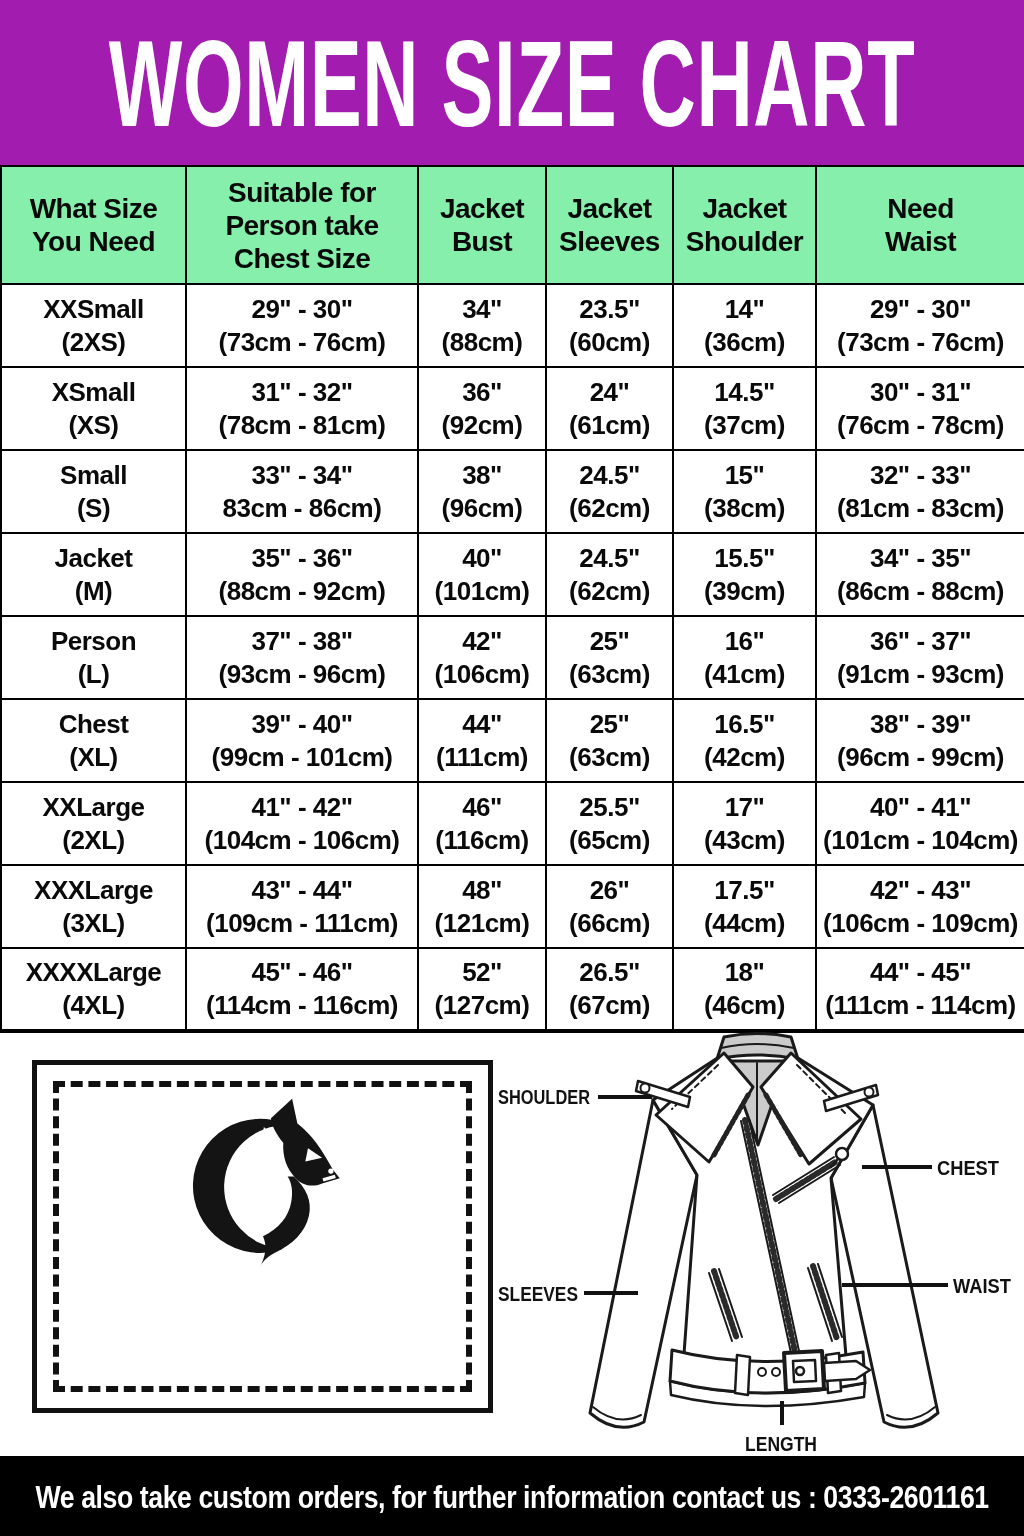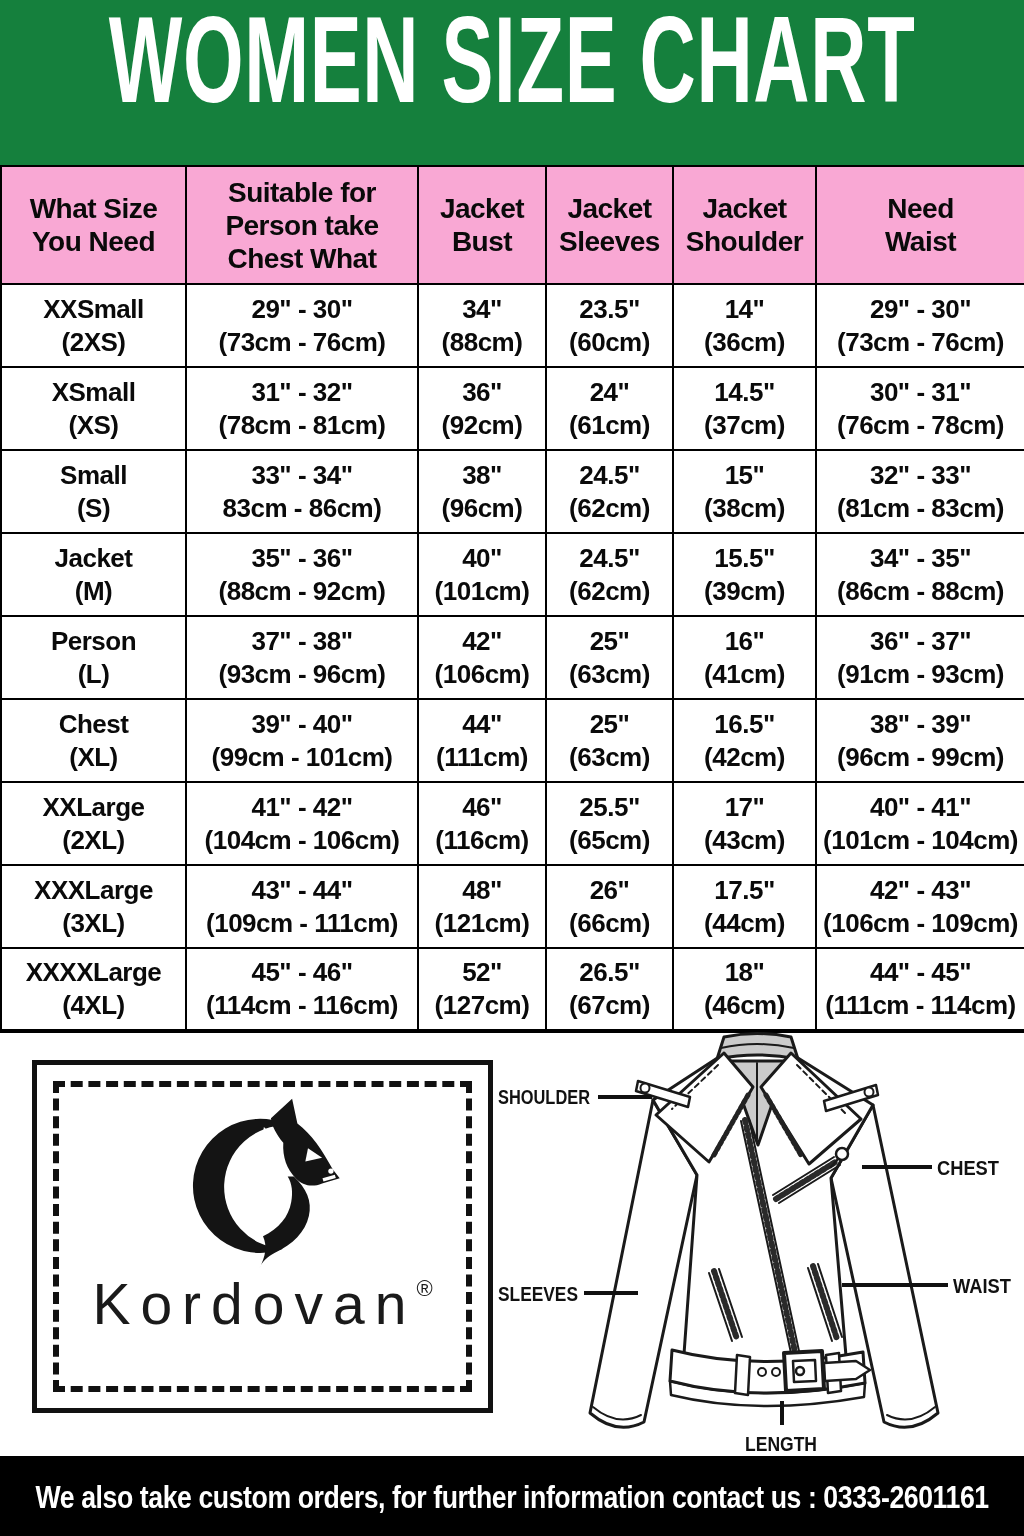--- a/index.html
+++ b/index.html
@@ -5,40 +5,40 @@
   * { box-sizing: border-box; }
   html,body { margin:0; padding:0; }
   body {
     width:1024px; height:1536px;
     background:#ffffff; color:#000;
     font-family:"Liberation Sans", sans-serif;
     overflow:hidden;
   }
   
   .banner {
-    height:165px; background:#15803d;
-    display:flex; align-items:flex-start; justify-content:center;
+    height:165px; background:#a21caf;
+    display:flex; align-items:center; justify-content:center;
     overflow:hidden;
   }
   .banner .title {
     color:#fff; font-weight:700; font-size:118px; line-height:1;
     white-space:nowrap; letter-spacing:1px;
     transform:scale(0.66,1.04);
   }
   
   table.size-chart {
     width:1024px; border-collapse:collapse; table-layout:fixed;
     border:2px solid #000; border-bottom:4px solid #000;
   }
   .size-chart th, .size-chart td {
     border:2px solid #000; padding:0;
     text-align:center; vertical-align:middle;
     font-weight:700; color:#0a0a0a;
   }
-  .size-chart thead tr { height:118px; background:#f9a8d4; }
+  .size-chart thead tr { height:118px; background:#86efac; }
   .size-chart tbody tr { height:83px; background:#fff; }
   .size-chart th div { font-size:28px; line-height:33px; letter-spacing:-0.5px; }
   .size-chart td div { font-size:26px; line-height:33px; letter-spacing:-0.5px; white-space:nowrap; }
   
   .bottom { position:relative; height:423px; background:#fff; }
   .logo-box {
     position:absolute; left:32px; top:27px; width:461px; height:353px;
     border:5px solid #111; background:#fff;
   }
   .logo-dashed {
@@ -82,21 +82,21 @@
   </colgroup>
   <thead>
     <tr>
       <th>
           <div>What Size</div>
           <div>You Need</div>
         </th>
       <th>
           <div>Suitable for</div>
           <div>Person take</div>
-          <div>Chest What</div>
+          <div>Chest Size</div>
         </th>
       <th>
           <div>Jacket</div>
           <div>Bust</div>
         </th>
       <th>
           <div>Jacket</div>
           <div>Sleeves</div>
         </th>
       <th>
@@ -361,21 +361,20 @@
         <path d="M130 90 C144 103 151 118 147 135 C143 153 129 167 108 177
                  C100 181 94 187 91 194 C98 181 100 169 95 158
                  C113 149 124 136 127 119 C129 108 128 98 123 90 Z" fill="#141414"></path>
 
         <path d="M96 34 C110 46 118 63 117 82 C116 100 106 114 90 122
                  C102 107 106 90 100 72 C95 58 94 45 96 34 Z" fill="#ffffff"></path>
         <path d="M146 58 l16 11 -19 4 z" fill="#ffffff"></path>
         <path d="M163 94 l14 -4" stroke="#ffffff" stroke-width="4" fill="none"></path>
         <circle cx="172" cy="84" r="3" fill="#ffffff"></circle>
       </svg>
-      <div class="brand-line"><span>Kordovan</span><sup>®</sup></div>
     </div>
   </div>
 
   <svg class="jacket-wrap" viewBox="0 0 534 443">
     <g stroke="#1a1a1a" stroke-width="3" fill="none" stroke-linejoin="round" stroke-linecap="round">
 
       <path d="M163 77 L100 390 Q127 413 154 399 L207 152 Z" fill="#ffffff"></path>
       <path d="M103 384 Q127 404 151 392" stroke-width="2"></path>
       <path d="M383 82 L448 390 Q421 413 394 399 L341 155 Z" fill="#ffffff"></path>
       <path d="M445 384 Q421 404 397 392" stroke-width="2"></path>

